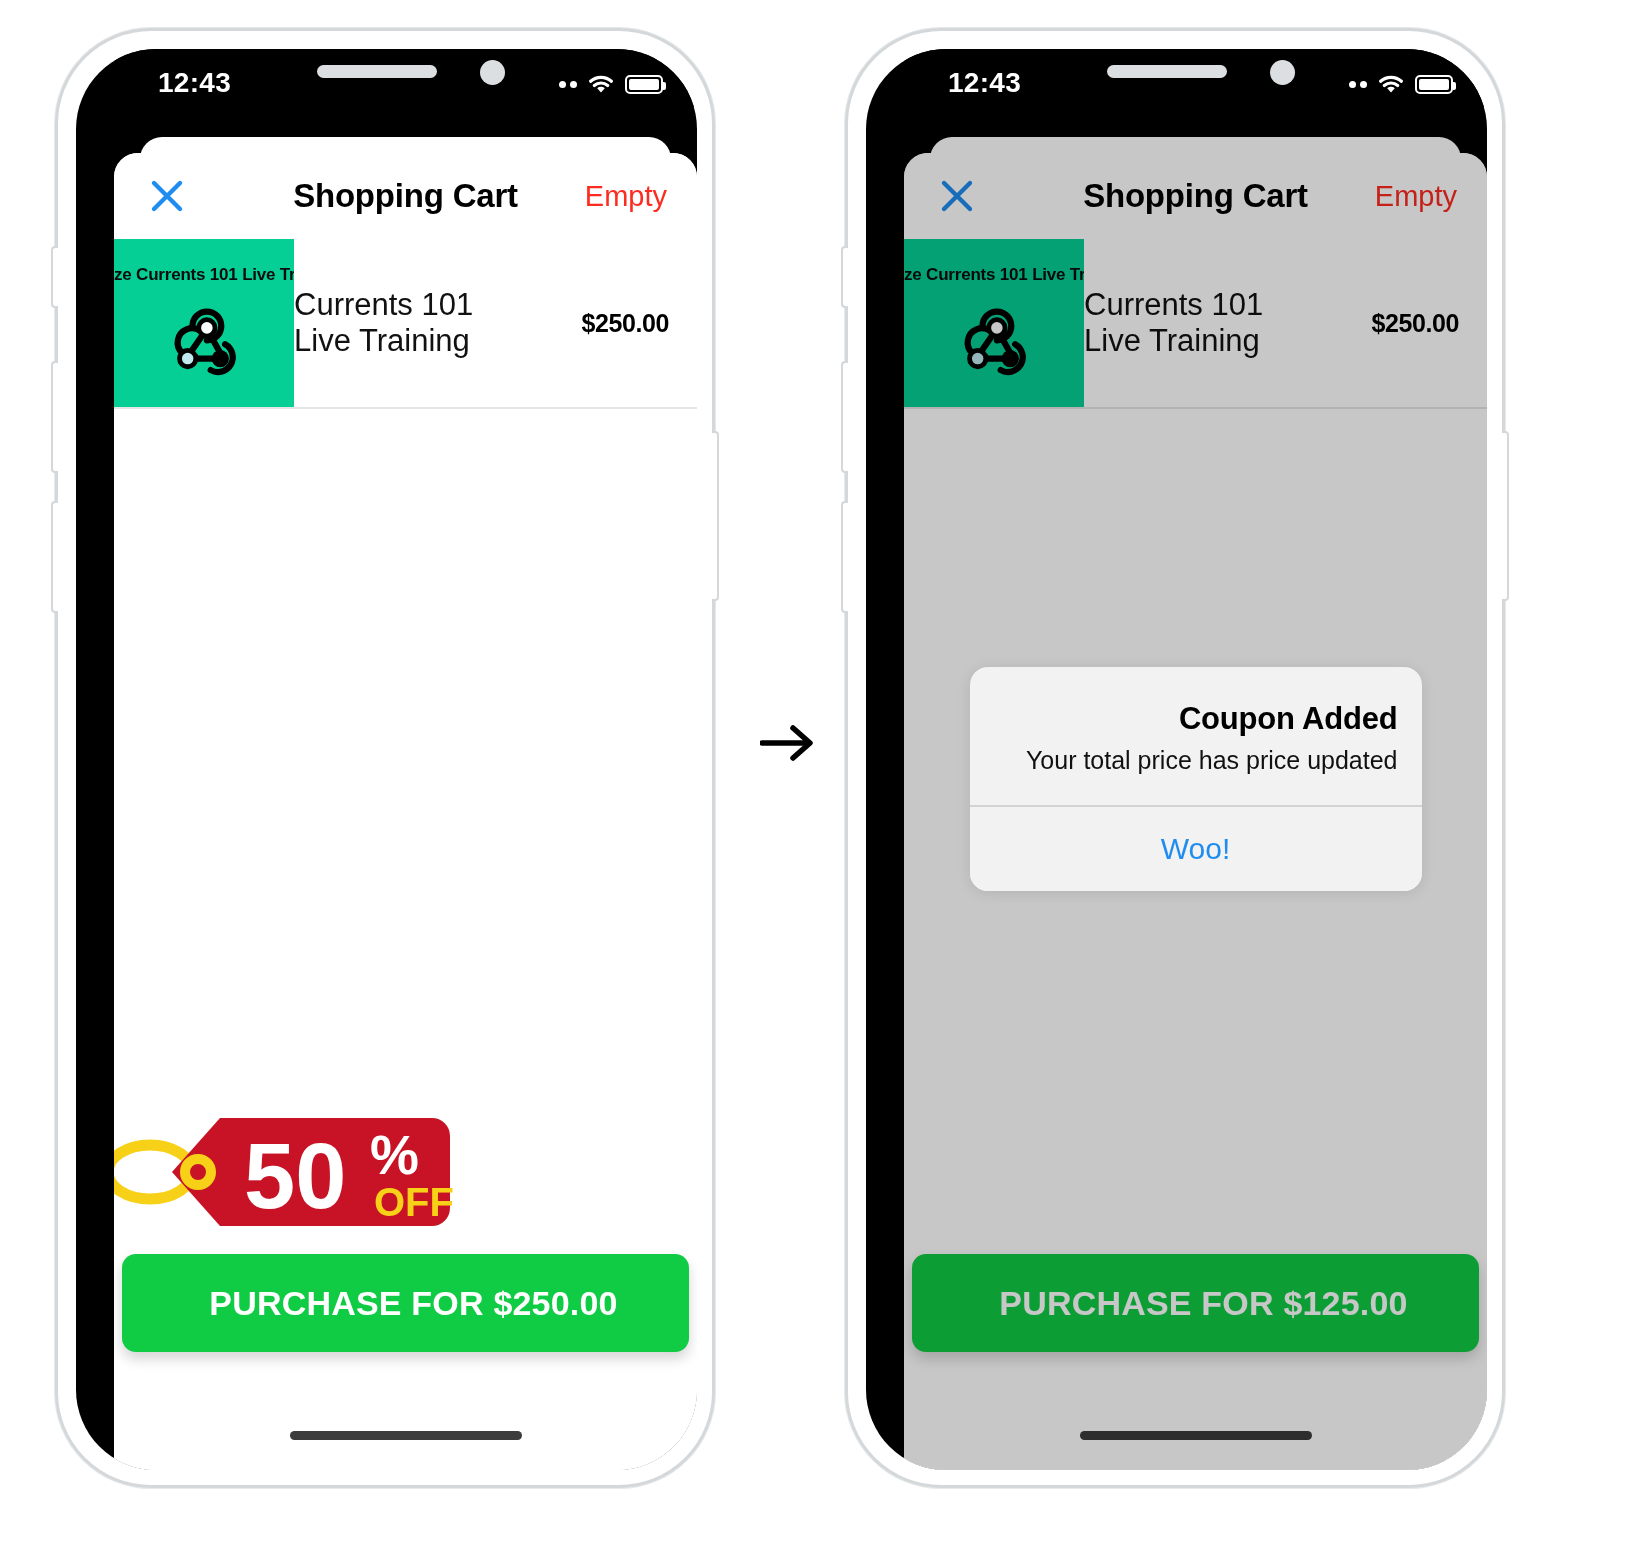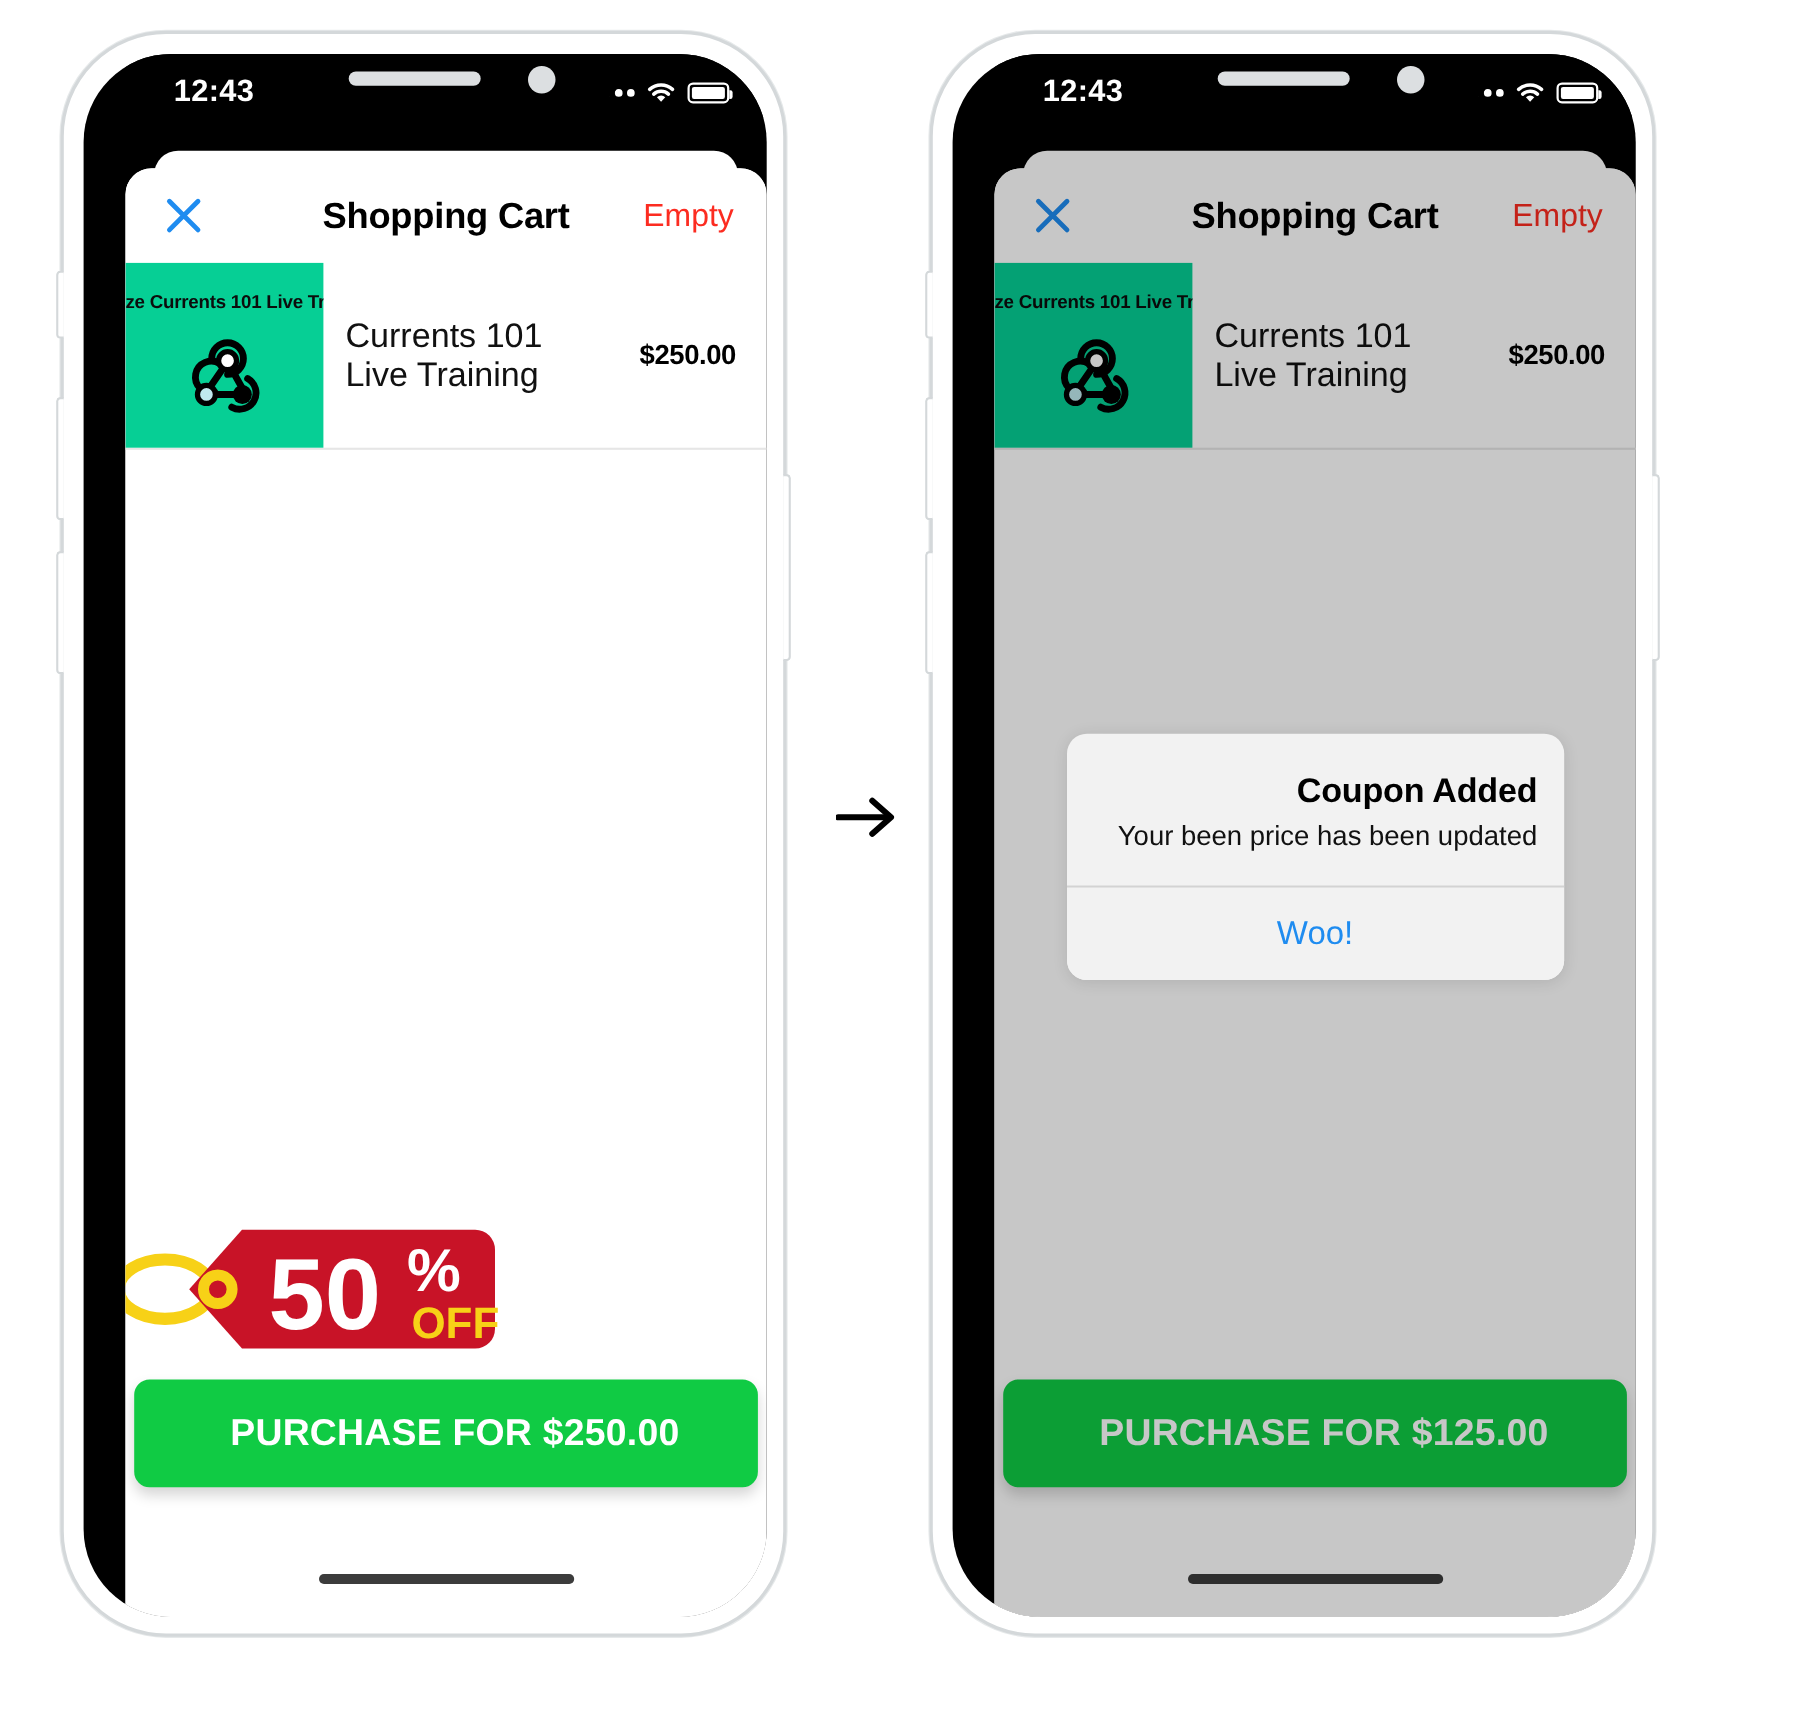--- a/index.html
+++ b/index.html
@@ -139,21 +139,20 @@
   }
   .thumb-caption {
     position: absolute; top: 26px; left: 0; right: 0;
     font-size: 17px; font-weight: 700; color: #0c0c0c;
     white-space: nowrap; text-align: center; letter-spacing: -.2px;
   }
   .thumb-logo { position: absolute; left: 50%; top: 62px; transform: translateX(-50%); }
   .row-title {
     flex: 1 1 auto;
     display: flex; align-items: center;
-    padding-left: 20px;
     font-size: 31px; line-height: 1.16; color: #111;
   }
   .row-price {
     flex: 0 0 auto;
     display: flex; align-items: center;
     padding: 0 28px 0 10px;
     font-size: 25px; font-weight: 700; color: #000;
     letter-spacing: -.4px;
   }
 
@@ -409,21 +408,21 @@
             </div>
             <div class="home-bar"></div>
           </div>
         </div>
 
         <div class="dim"></div>
 
         <div class="alert">
           <div class="alert-head">
             <div class="alert-title">Coupon Added</div>
-            <div class="alert-msg">Your been price has been updated</div>
+            <div class="alert-msg">Your total price has price updated</div>
           </div>
           <div class="alert-sep"></div>
           <div class="alert-action">Woo!</div>
         </div>
 
       </div>
     </div>
   </div>
 
 </div>

